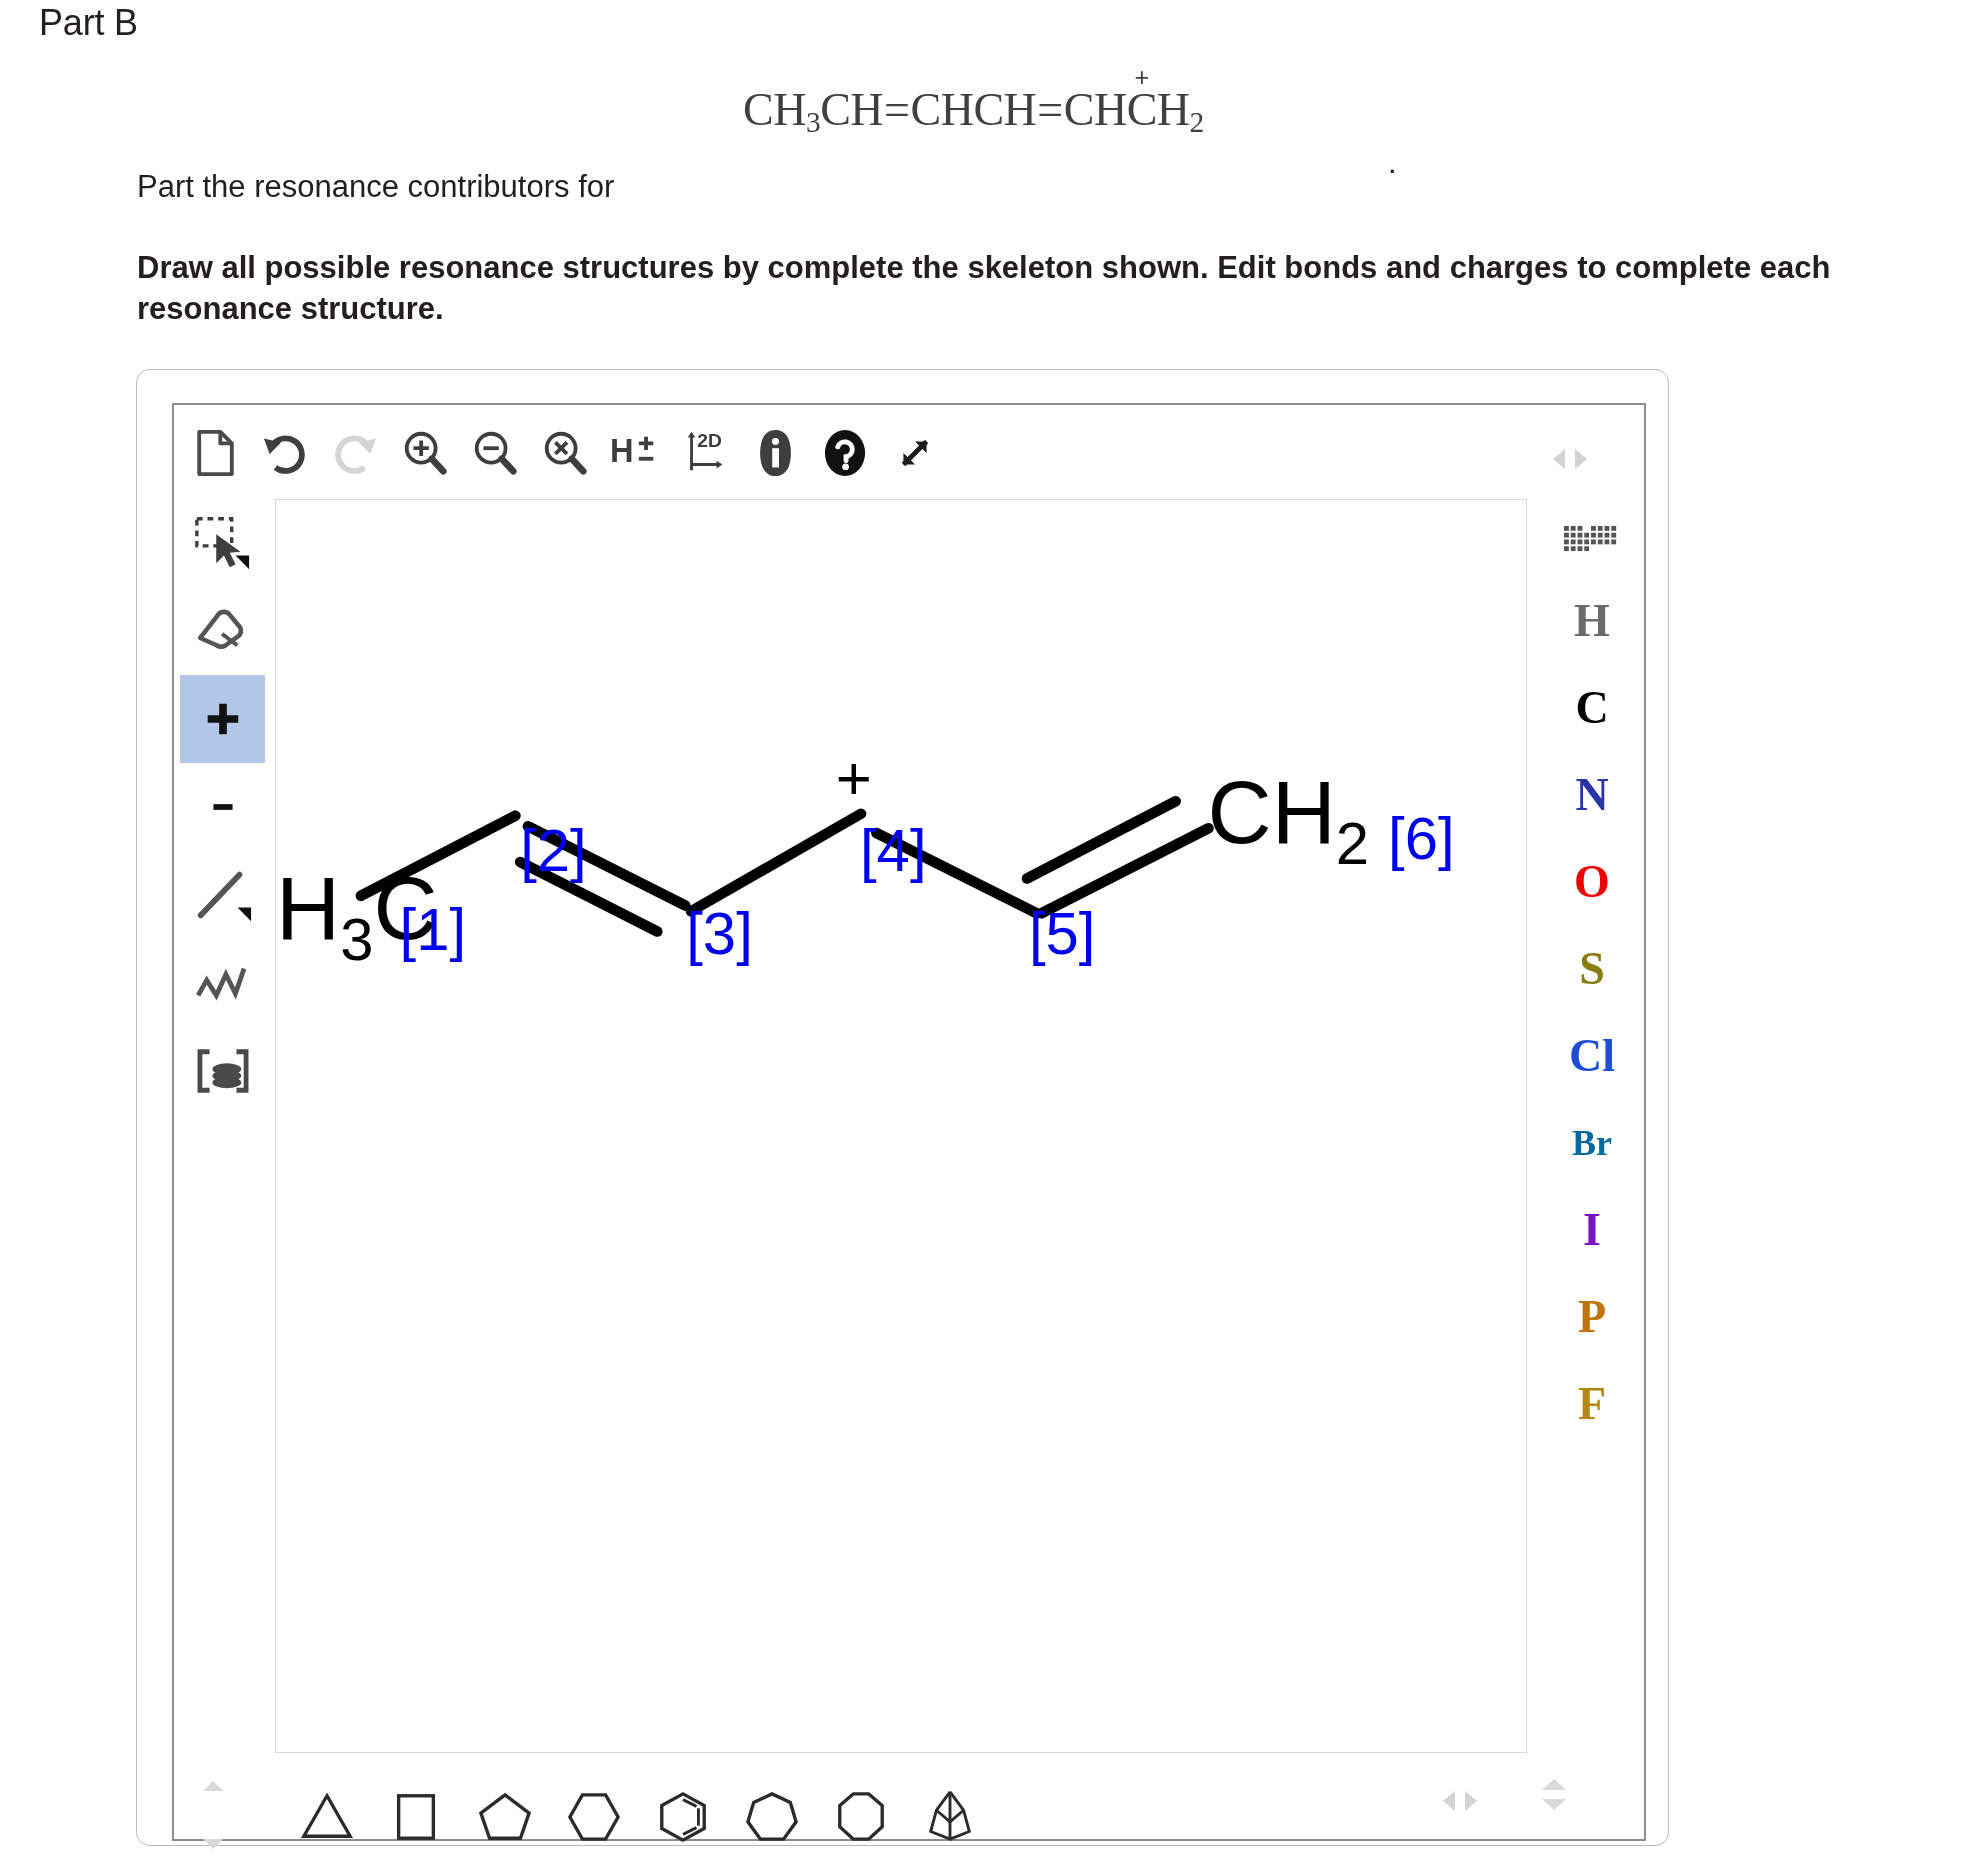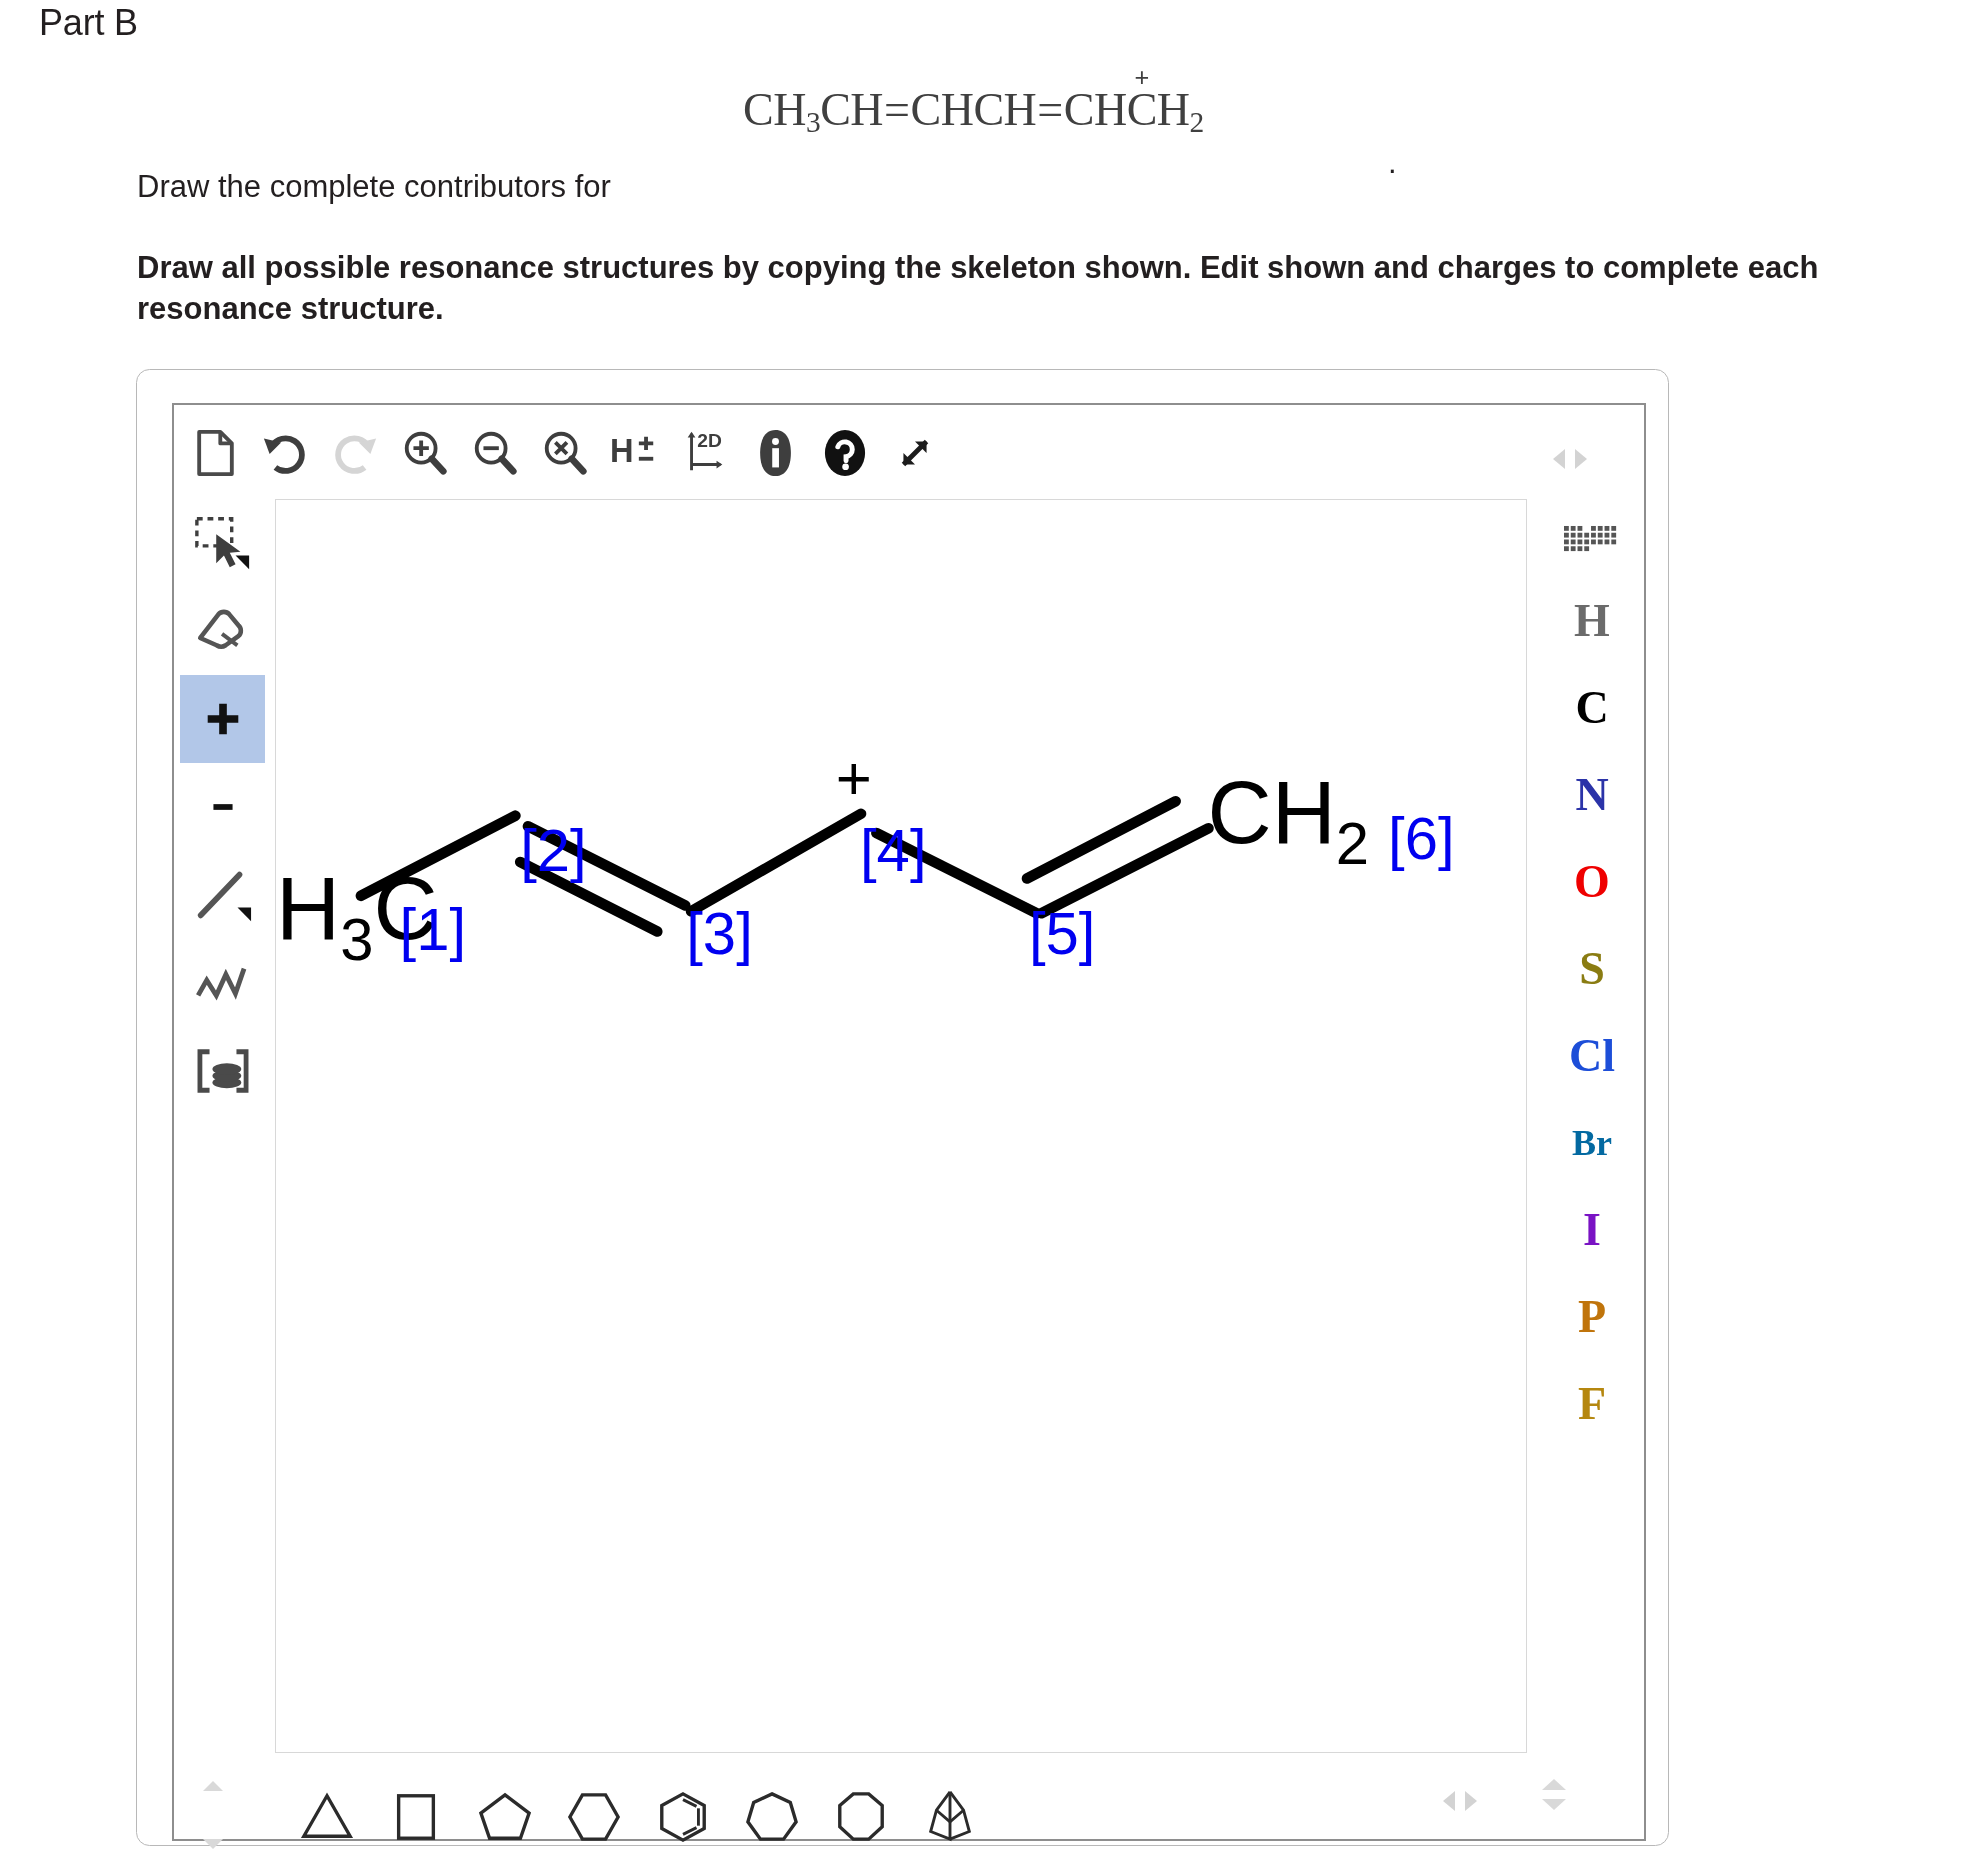--- a/index.html
+++ b/index.html
@@ -293,25 +293,25 @@
 </head>
 <body>
 
 <div id="part-title">Part B</div>
 
 <div id="formula">
   <span>CH<sub>3</sub>CH<span class="dbl">=</span>CHCH<span class="dbl">=</span>CH<span class="chargeplus"><span class="pmark">+</span>C</span>H<sub>2</sub></span>
 </div>
 
 <div id="prompt-row">
-  <span class="lead">Draw the complete contributors for</span>
+  <span class="lead">Part the resonance contributors for</span>
 </div>
 <div id="formula-period">.</div>
 
-<div id="instruction">Draw all possible resonance structures by copying the skeleton shown. Edit shown and charges to complete each resonance structure.</div>
+<div id="instruction">Draw all possible resonance structures by complete the skeleton shown. Edit bonds and charges to complete each resonance structure.</div>
 
 <div id="editor-outer"></div>
 <div id="editor-inner"></div>
 
 <div id="top-toolbar">
 
   <div class="tb-btn" title="New">
     <svg width="39" height="48" viewBox="0 0 40 50">
       <path d="M3 3 h22 l12 12 v32 h-34 z" fill="none" stroke="#4a4a4a" stroke-width="4" stroke-linejoin="round"></path>
       <path d="M25 3 v12 h12" fill="none" stroke="#4a4a4a" stroke-width="4" stroke-linejoin="round"></path>

